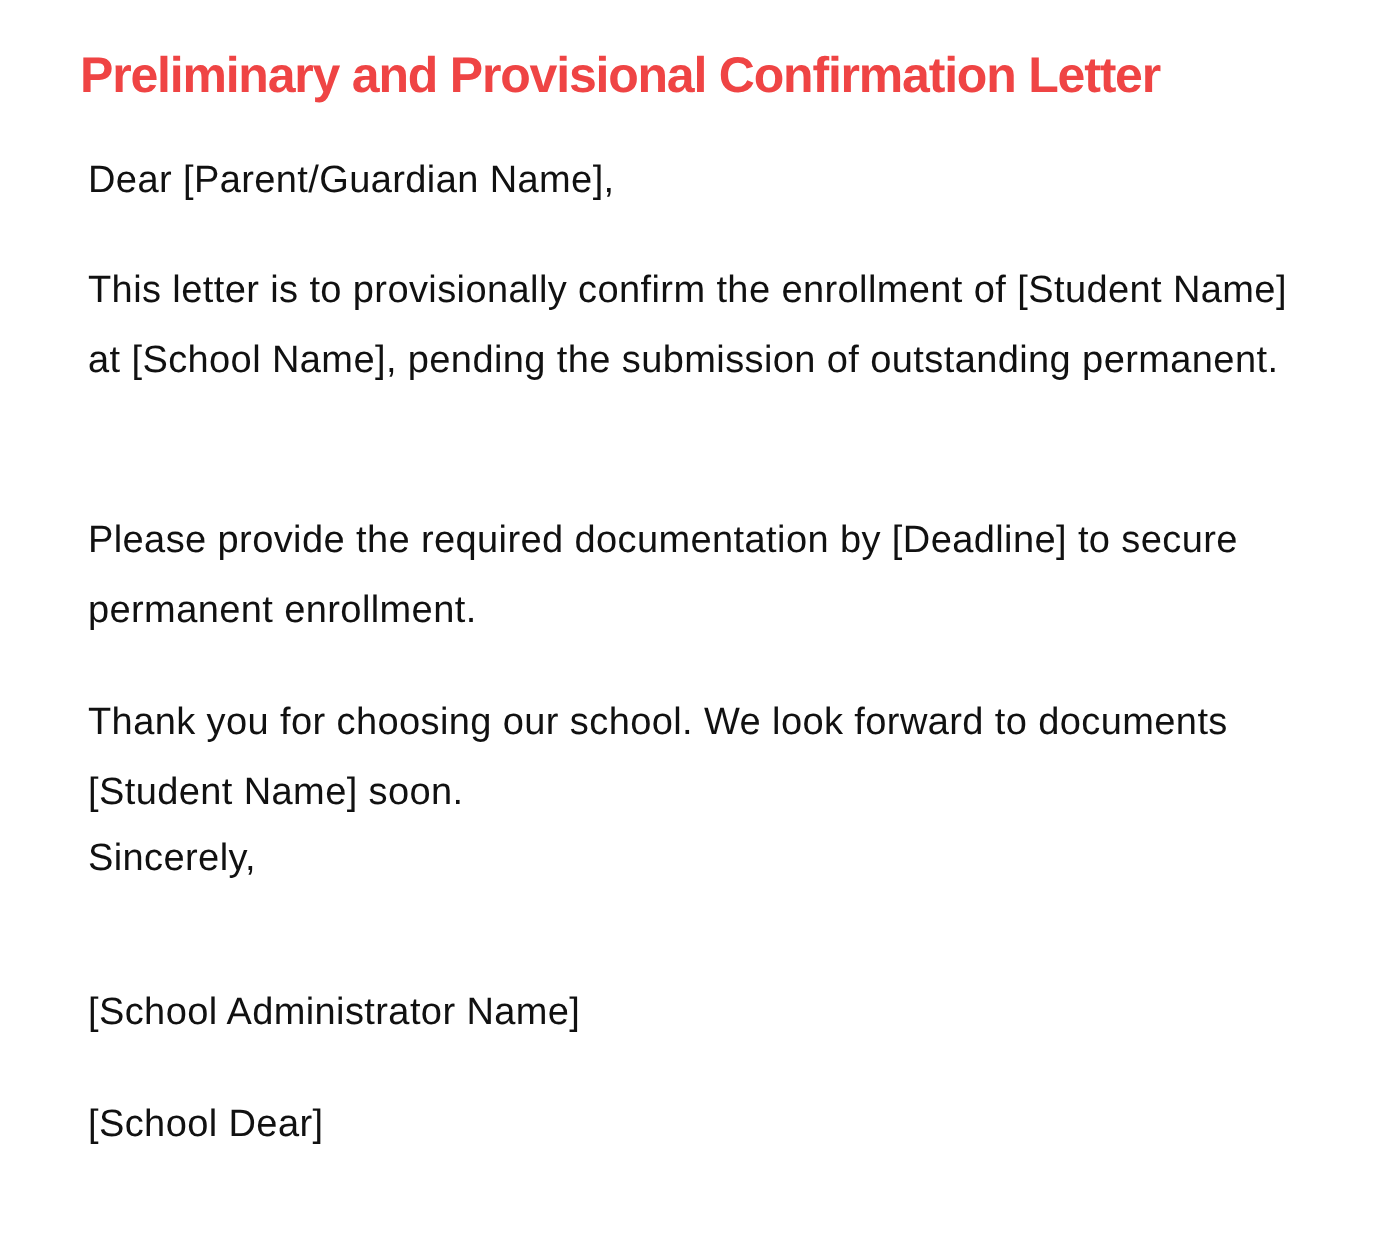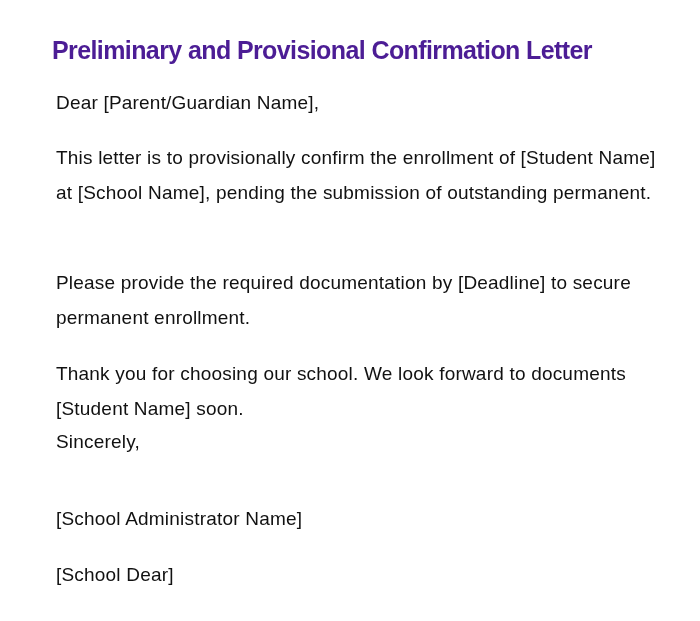--- a/index.html
+++ b/index.html
@@ -1,19 +1,19 @@
 <!DOCTYPE html>
 <html><head>
 <meta charset="utf-8">
 <style>
   html, body { margin: 0; padding: 0; background: #ffffff; }
   body { width: 700px; height: 621px; overflow: hidden; font-family: "Liberation Sans", sans-serif; color: #111111; }
   .page { position: relative; padding: 0 40px; }
-  h1 { position: absolute; top: 24px; left: 40px; margin: 12px; font-size: 25px; font-weight: bold; letter-spacing: -0.6px; color: #4c1d95; white-space: nowrap; }
-  .p { position: absolute; left: 40px; width: 600px; margin: 16px; font-size: 19px; line-height: 35px; letter-spacing: 0.2px; color: #111; }
+  h1 { position: absolute; top: 24px; left: 40px; margin: 0; font-size: 25px; font-weight: bold; letter-spacing: -0.6px; color: #ef4444; white-space: nowrap; }
+  .p { position: absolute; left: 40px; width: 600px; margin: 4px; font-size: 19px; line-height: 35px; letter-spacing: 0.2px; color: #111; }
 </style>
 </head>
 <body>
 
 <div class="page">
   <h1>Preliminary and Provisional Confirmation Letter</h1>
   <p class="p" style="top:69px">Dear [Parent/Guardian Name],</p>
   <p class="p" style="top:124px">This letter is to provisionally confirm the enrollment of [Student Name] at [School Name], pending the submission of outstanding permanent.</p>
   <p class="p" style="top:249px">Please provide the required documentation by [Deadline] to secure permanent enrollment.</p>
   <p class="p" style="top:340px">Thank you for choosing our school. We look forward to documents [Student Name] soon.</p>

